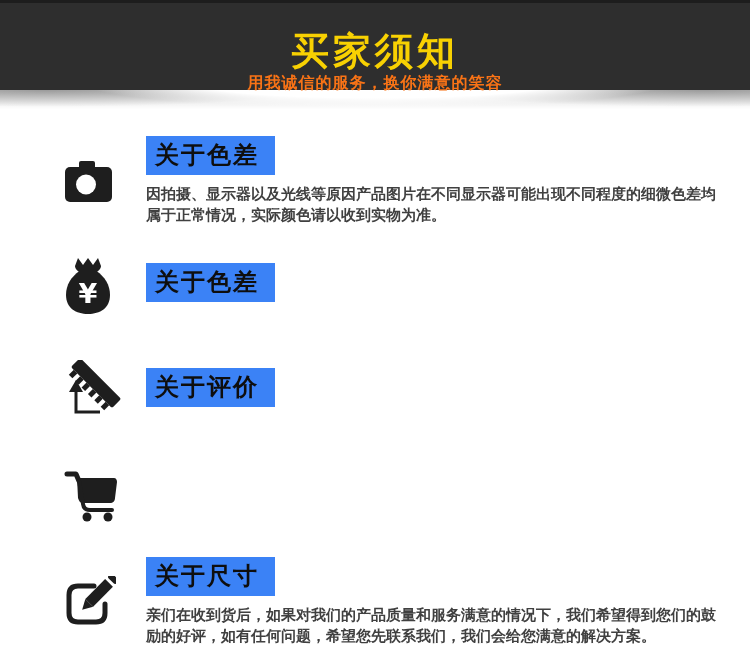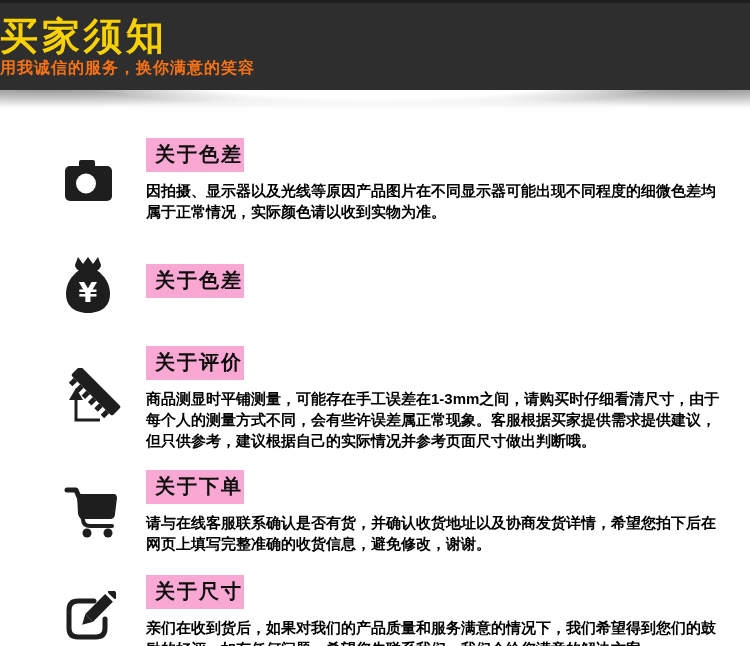--- a/index.html
+++ b/index.html
@@ -8,21 +8,22 @@
     width: 750px; height: 646px;
     font-family: "Liberation Sans", sans-serif;
     overflow: hidden;
     position: relative;
   }
   
   .header {
     width: 750px; height: 90px;
     background: #2e2e2e;
     border-top: 3px solid #1d1d1d;
-    padding-top: 11px;
+    text-align: center;
+    padding-top: 26px;
   }
   .header-title {
     font-size: 38px;
     font-weight: bold;
     color: #f8d102;
     letter-spacing: 4px;
     line-height: 44px;
   }
   .header-subtitle {
     margin-top: 0;
@@ -54,32 +55,32 @@
     width: 86px;
     flex: 0 0 86px;
     display: flex;
     align-items: center;
     justify-content: flex-start;
     padding-left: 4px;
   }
   .content-cell { flex: 1; }
   .section-heading {
     display: inline-block;
-    background: #f9a8d4;
+    background: #3b82f6;
     color: #0e0e0e;
-    font-size: 20px;
+    font-size: 24px;
     font-weight: bold;
     letter-spacing: 2px;
-    padding: 3px 1px 4px 9px;
+    padding: 3px 16px 4px 9px;
     margin-bottom: 8px;
   }
   .section-body {
     font-size: 15px;
     font-weight: bold;
-    color: #000000;
+    color: #404040;
     line-height: 21px;
     width: 575px;
   }
   svg { display: block; }
 </style>
 </head>
 <body>
 
 <div class="header">
   <div class="header-title">买家须知</div>
@@ -128,37 +129,32 @@
           <rect x="33" y="29" width="5" height="7"></rect>
           <rect x="42" y="29" width="5" height="7"></rect>
           <rect x="51" y="29" width="5" height="7"></rect>
         </g>
         <path d="M12 30 L12 52 L36 52" fill="none" stroke="#1e1e1e" stroke-width="3"></path>
         <polygon points="12,20 5,32 19,32" fill="#1e1e1e"></polygon>
       </svg>
     </div>
     <div class="content-cell">
       <div class="section-heading">关于评价</div>
-      <div class="section-body">商品测显时平铺测量，可能存在手工误差在1-3mm之间，请购买时仔细看清尺寸，由于每个人的测量方式不同，会有些许误差属正常现象。客服根据买家提供需求提供建议，但只供参考，建议根据自己的实际情况并参考页面尺寸做出判断哦。</div>
     </div>
   </div>
 
   <div class="notice-row">
     <div class="icon-cell">
       <svg width="56" height="56" viewBox="0 0 56 56">
         <path d="M3 6 L12 6 L15 13" fill="none" stroke="#1e1e1e" stroke-width="5" stroke-linecap="round" stroke-linejoin="round"></path>
         <path d="M13 10 L50 10 C52 10 53 12 53 14 L51 30 C51 33 49 35 46 35 L19 35 C16 35 15 33 14 30 Z" fill="#1e1e1e"></path>
         <path d="M15 13 L19 36 C19.5 40 22 42 26 42 L48 42" fill="none" stroke="#1e1e1e" stroke-width="4" stroke-linecap="round"></path>
         <circle cx="23" cy="49" r="4.5" fill="#1e1e1e"></circle>
         <circle cx="44" cy="49" r="4.5" fill="#1e1e1e"></circle>
       </svg>
-    </div>
-    <div class="content-cell">
-      <div class="section-heading">关于下单</div>
-      <div class="section-body">请与在线客服联系确认是否有货，并确认收货地址以及协商发货详情，希望您拍下后在网页上填写完整准确的收货信息，避免修改，谢谢。</div>
     </div>
   </div>
 
   <div class="notice-row">
     <div class="icon-cell">
       <svg width="52" height="52" viewBox="0 0 52 52">
         <path d="M30 10 L14 10 C8 10 5 13 5 19 L5 37 C5 43 8 46 14 46 L32 46 C38 46 41 43 41 37 L41 28" fill="none" stroke="#1e1e1e" stroke-width="5" stroke-linecap="round"></path>
         <g transform="rotate(45 33 19)">
           <rect x="27.5" y="2" width="11" height="28" fill="#1e1e1e"></rect>
           <polygon points="27.5,30 38.5,30 33,40" fill="#1e1e1e"></polygon>

